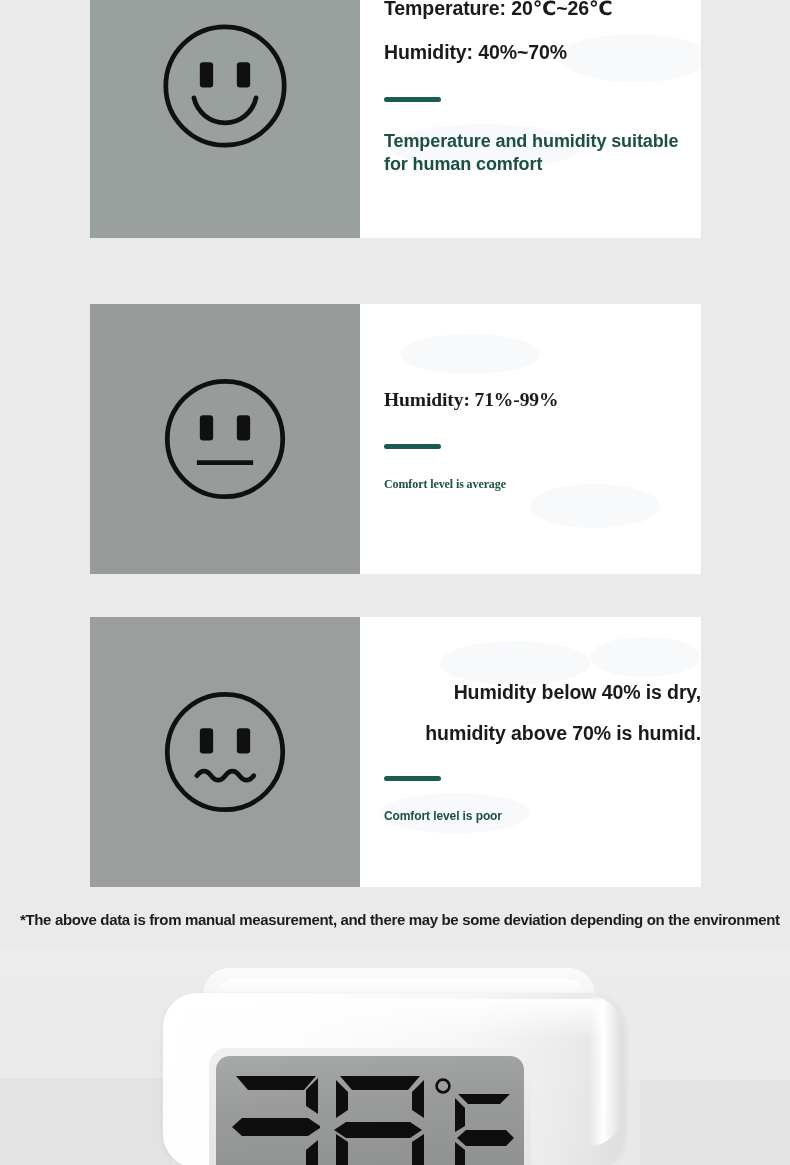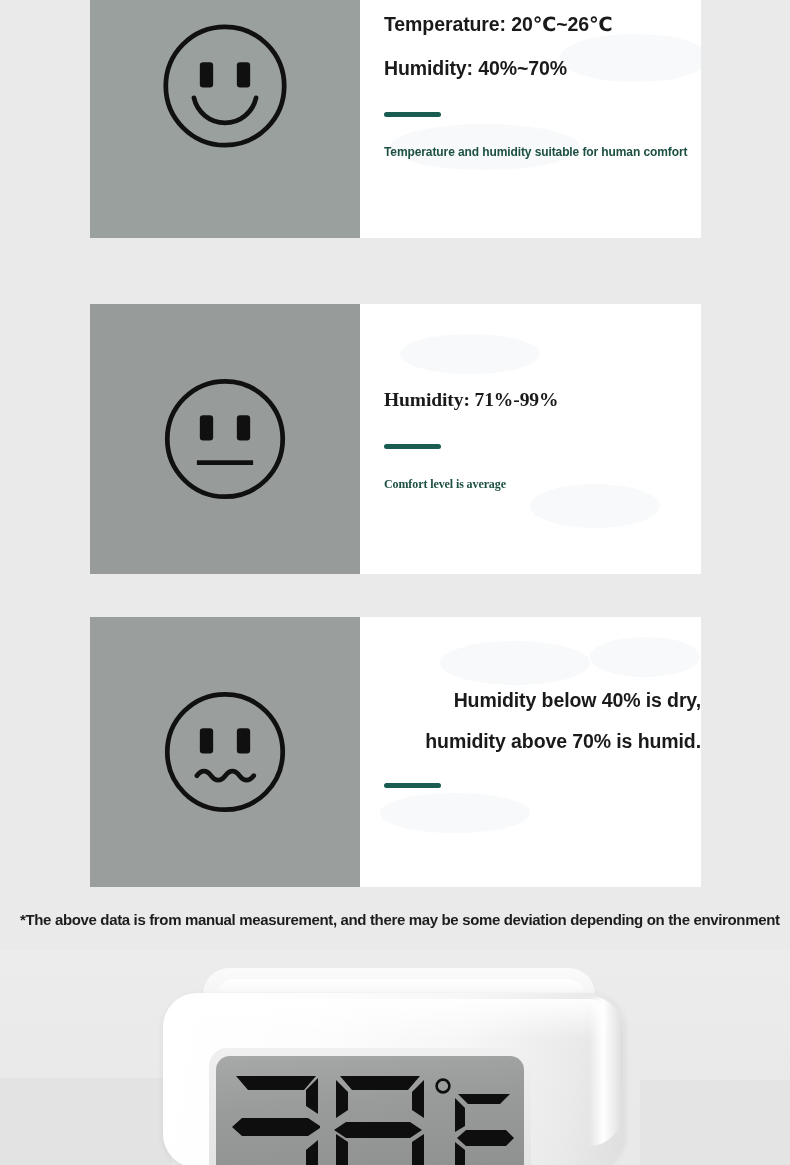--- a/index.html
+++ b/index.html
@@ -103,21 +103,21 @@
     width: 57px;
     height: 5px;
     border-radius: 3px;
     background: #1a5c52;
     margin: 30px 0 28px 0;
   }
 
   .verdict {
     position: relative;
     z-index: 2;
-    font-size: 12px;
+    font-size: 18px;
     font-weight: 700;
     color: #1d4f43;
     letter-spacing: -0.1px;
     line-height: 1.3;
   }
   .verdict.big { font-size: 12px; }
 
   
   .disclaimer {
     position: absolute;
@@ -294,20 +294,21 @@
       <div class="wm" style="left:230px; top:20px; width:110px; height:40px;"></div>
       <div class="wm" style="left:20px; top:176px; width:150px; height:40px;"></div>
 
       <div class="spec-block two-line">
         <div class="spec-line" style="margin:0;">Humidity below 40% is dry,</div>
         <div class="spec-line" style="margin-top:16px;">humidity above 70% is humid.</div>
       </div>
 
       <div class="rule"></div>
 
+      <div class="verdict big">Comfort level is poor</div>
     </div>
   </div>
 
   <div class="disclaimer">*The above data is from manual measurement, and there may be some deviation depending on the environment</div>
 
   <div class="device-stage">
     <div class="floor-l"></div>
     <div class="floor-r"></div>
 
     <div class="device">

